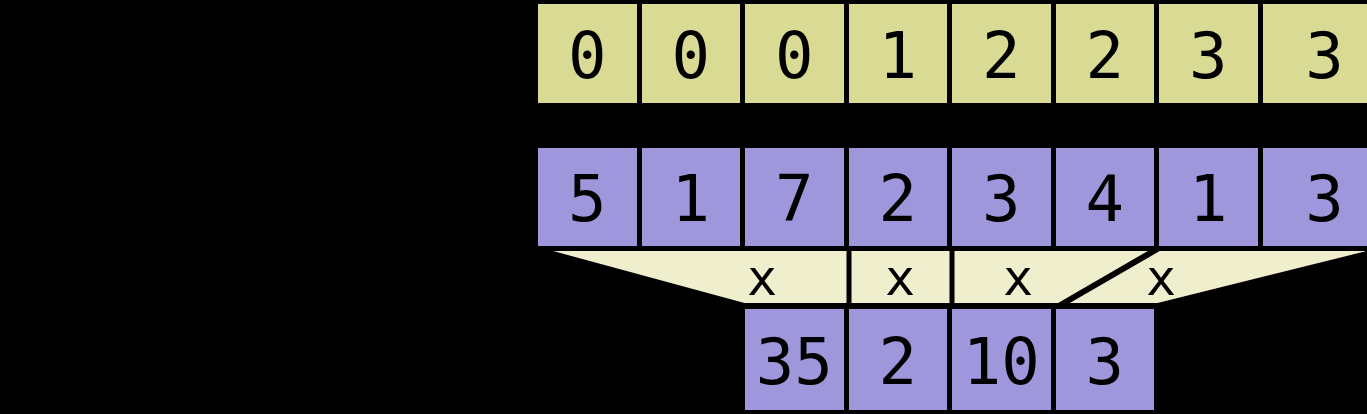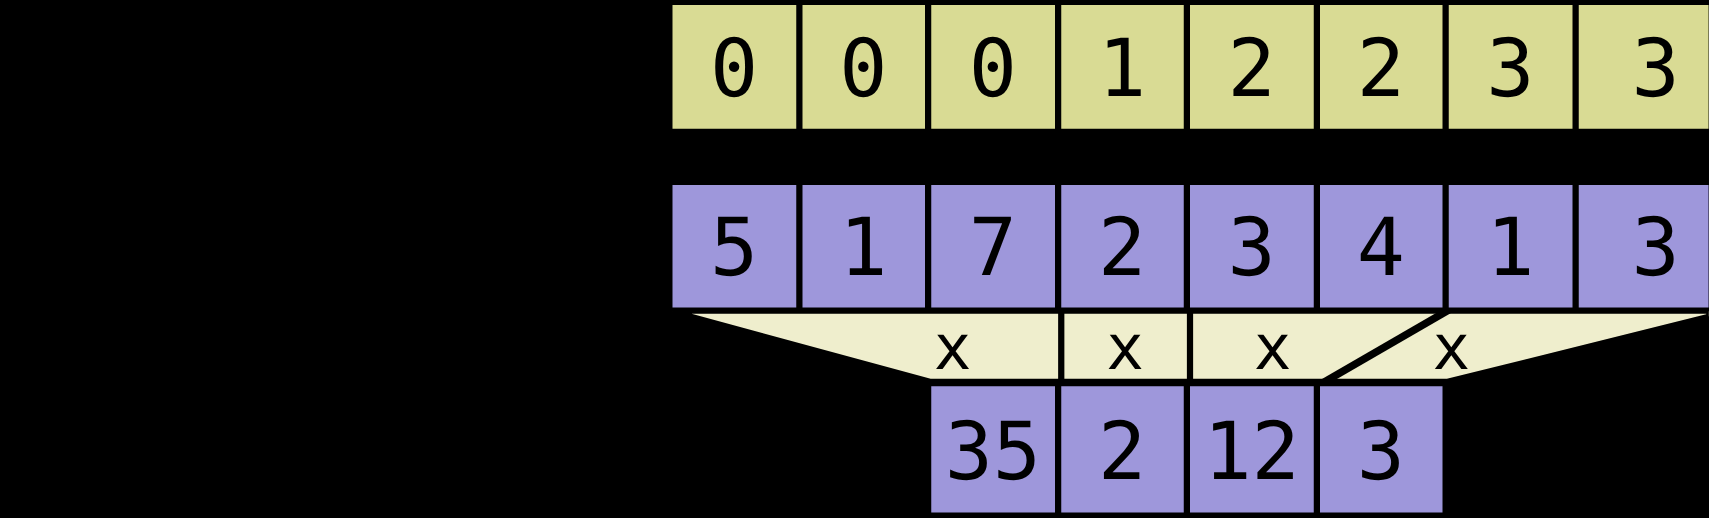--- a/index.html
+++ b/index.html
@@ -90,17 +90,17 @@
   </div>
 
   <div class="op" style="left:762px;  top:278px;">x</div>
   <div class="op" style="left:900px;  top:278px;">x</div>
   <div class="op" style="left:1018px; top:278px;">x</div>
   <div class="op" style="left:1161px; top:278px;">x</div>
 
   <div class="row row-results">
     <div class="cell">35</div>
     <div class="cell">2</div>
-    <div class="cell">12</div>
+    <div class="cell">10</div>
     <div class="cell">3</div>
   </div>
 
 </div>
 
 </body></html>

